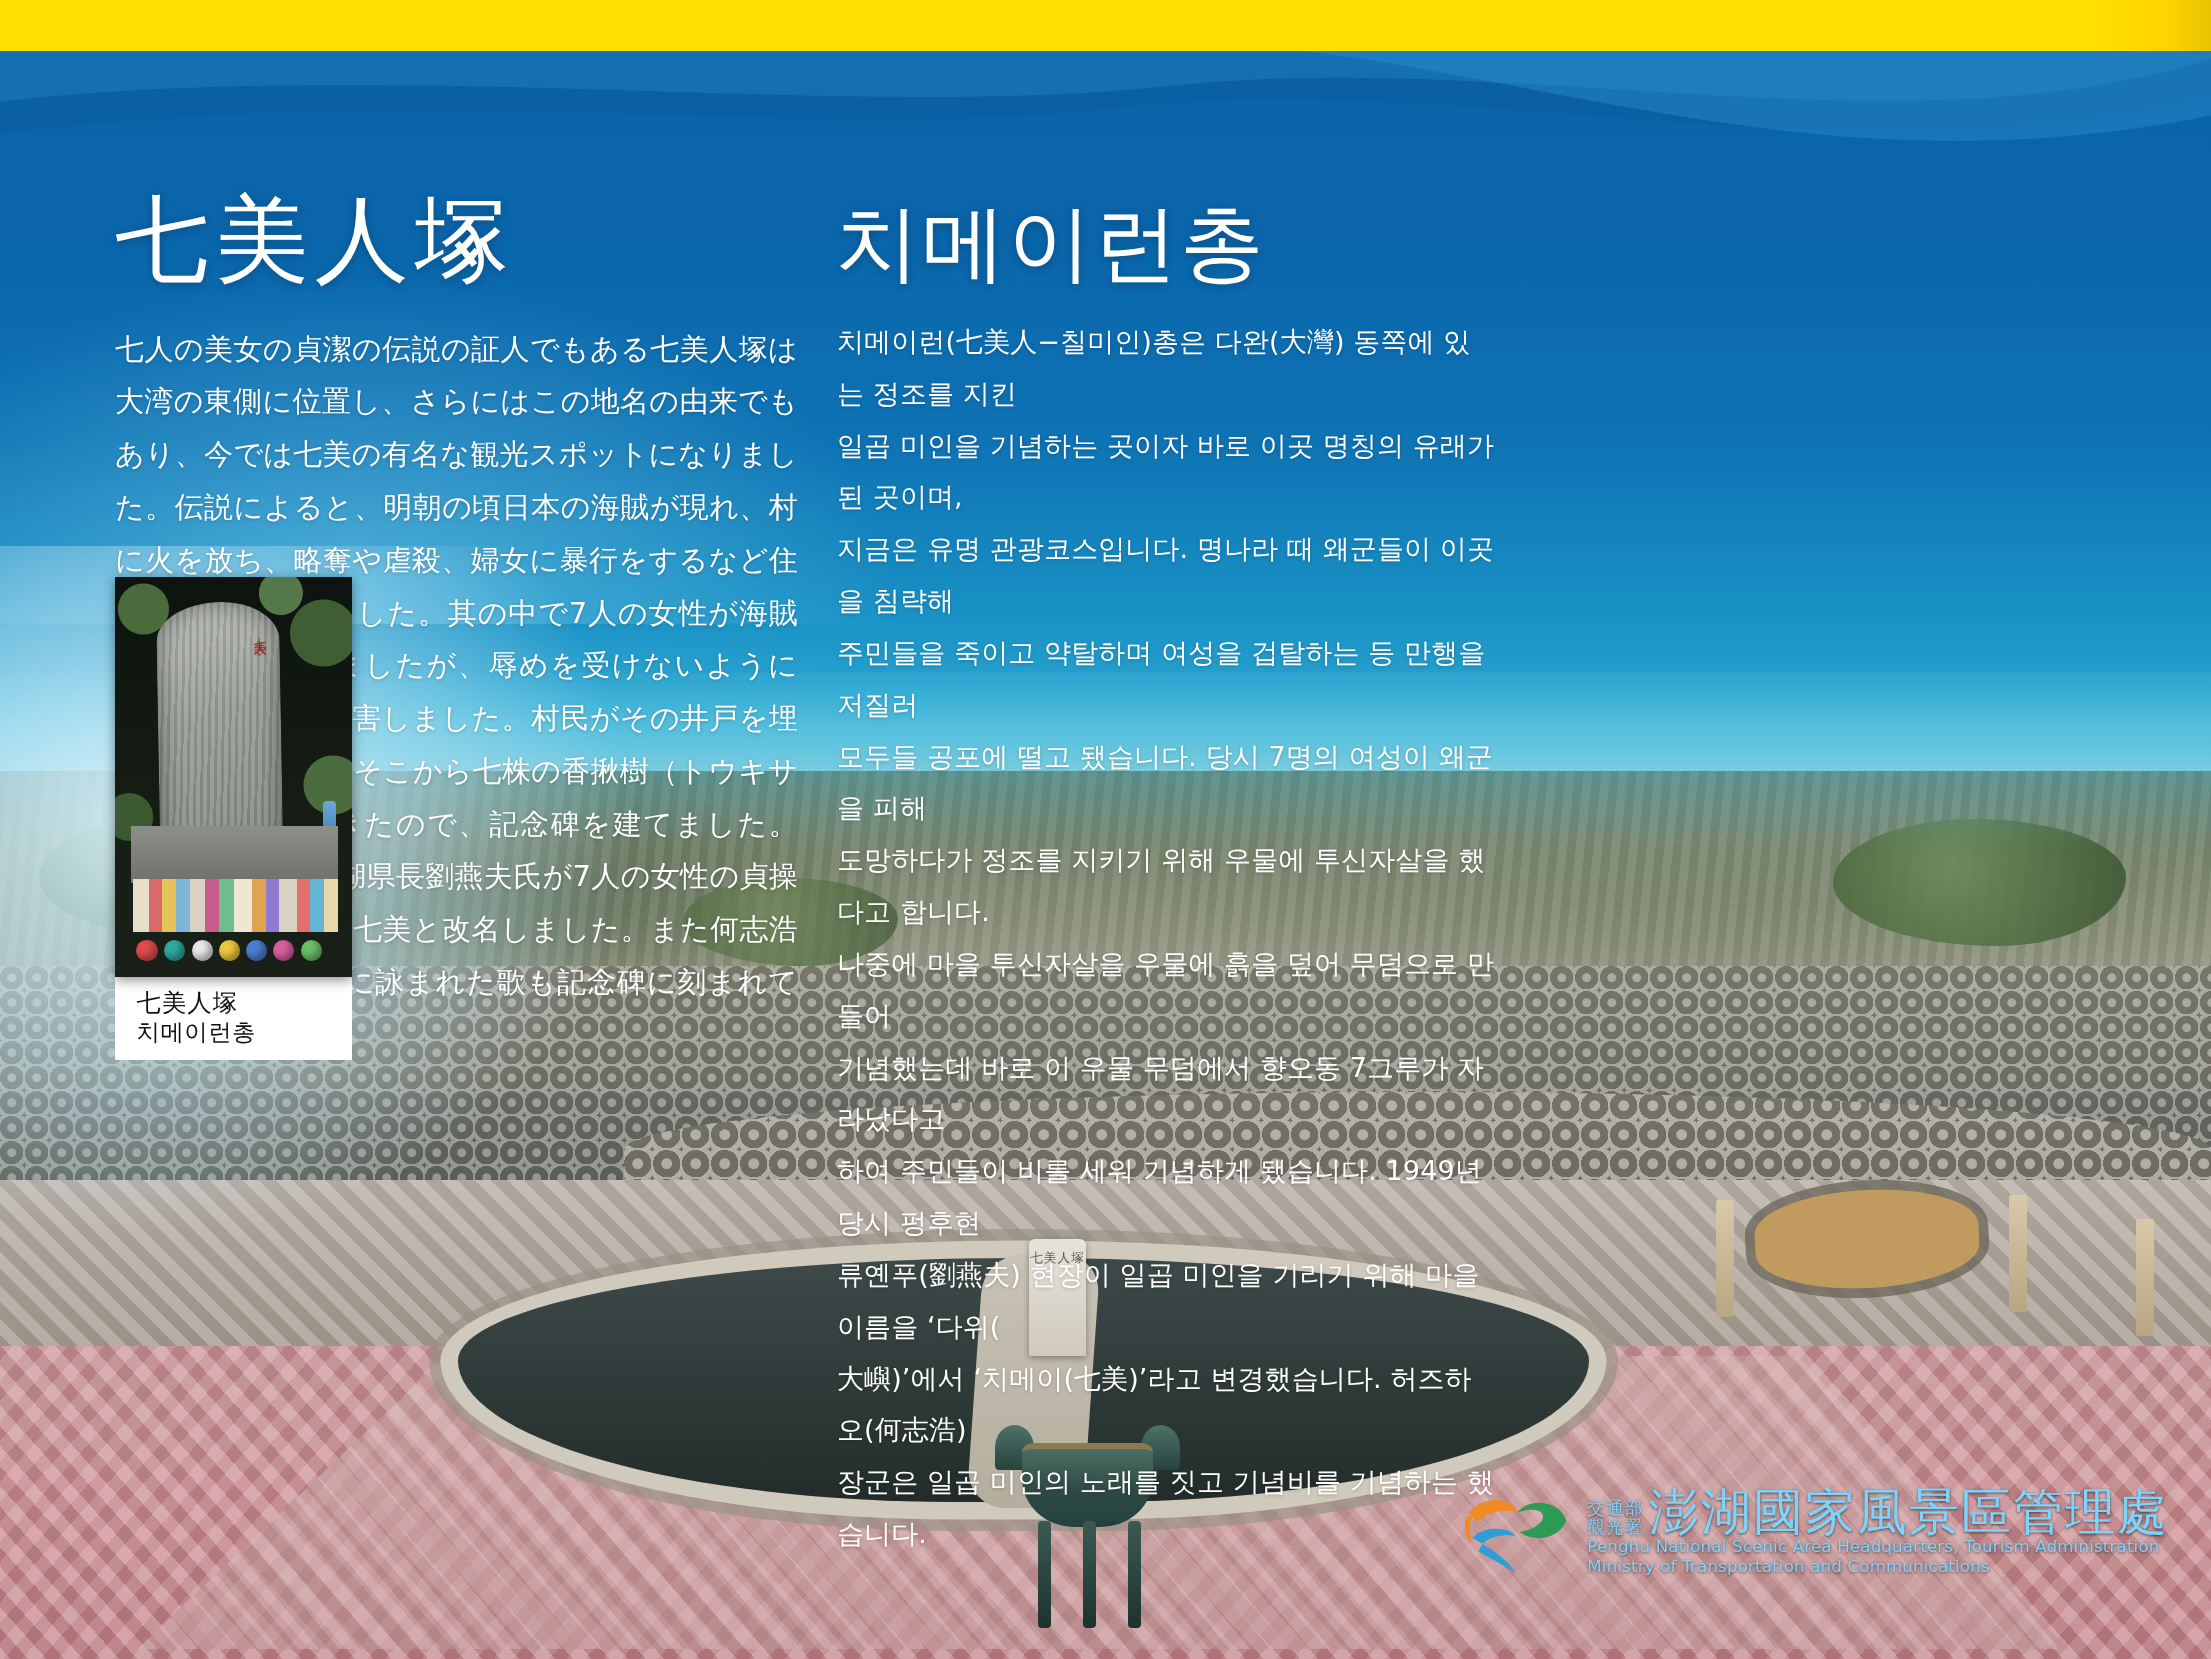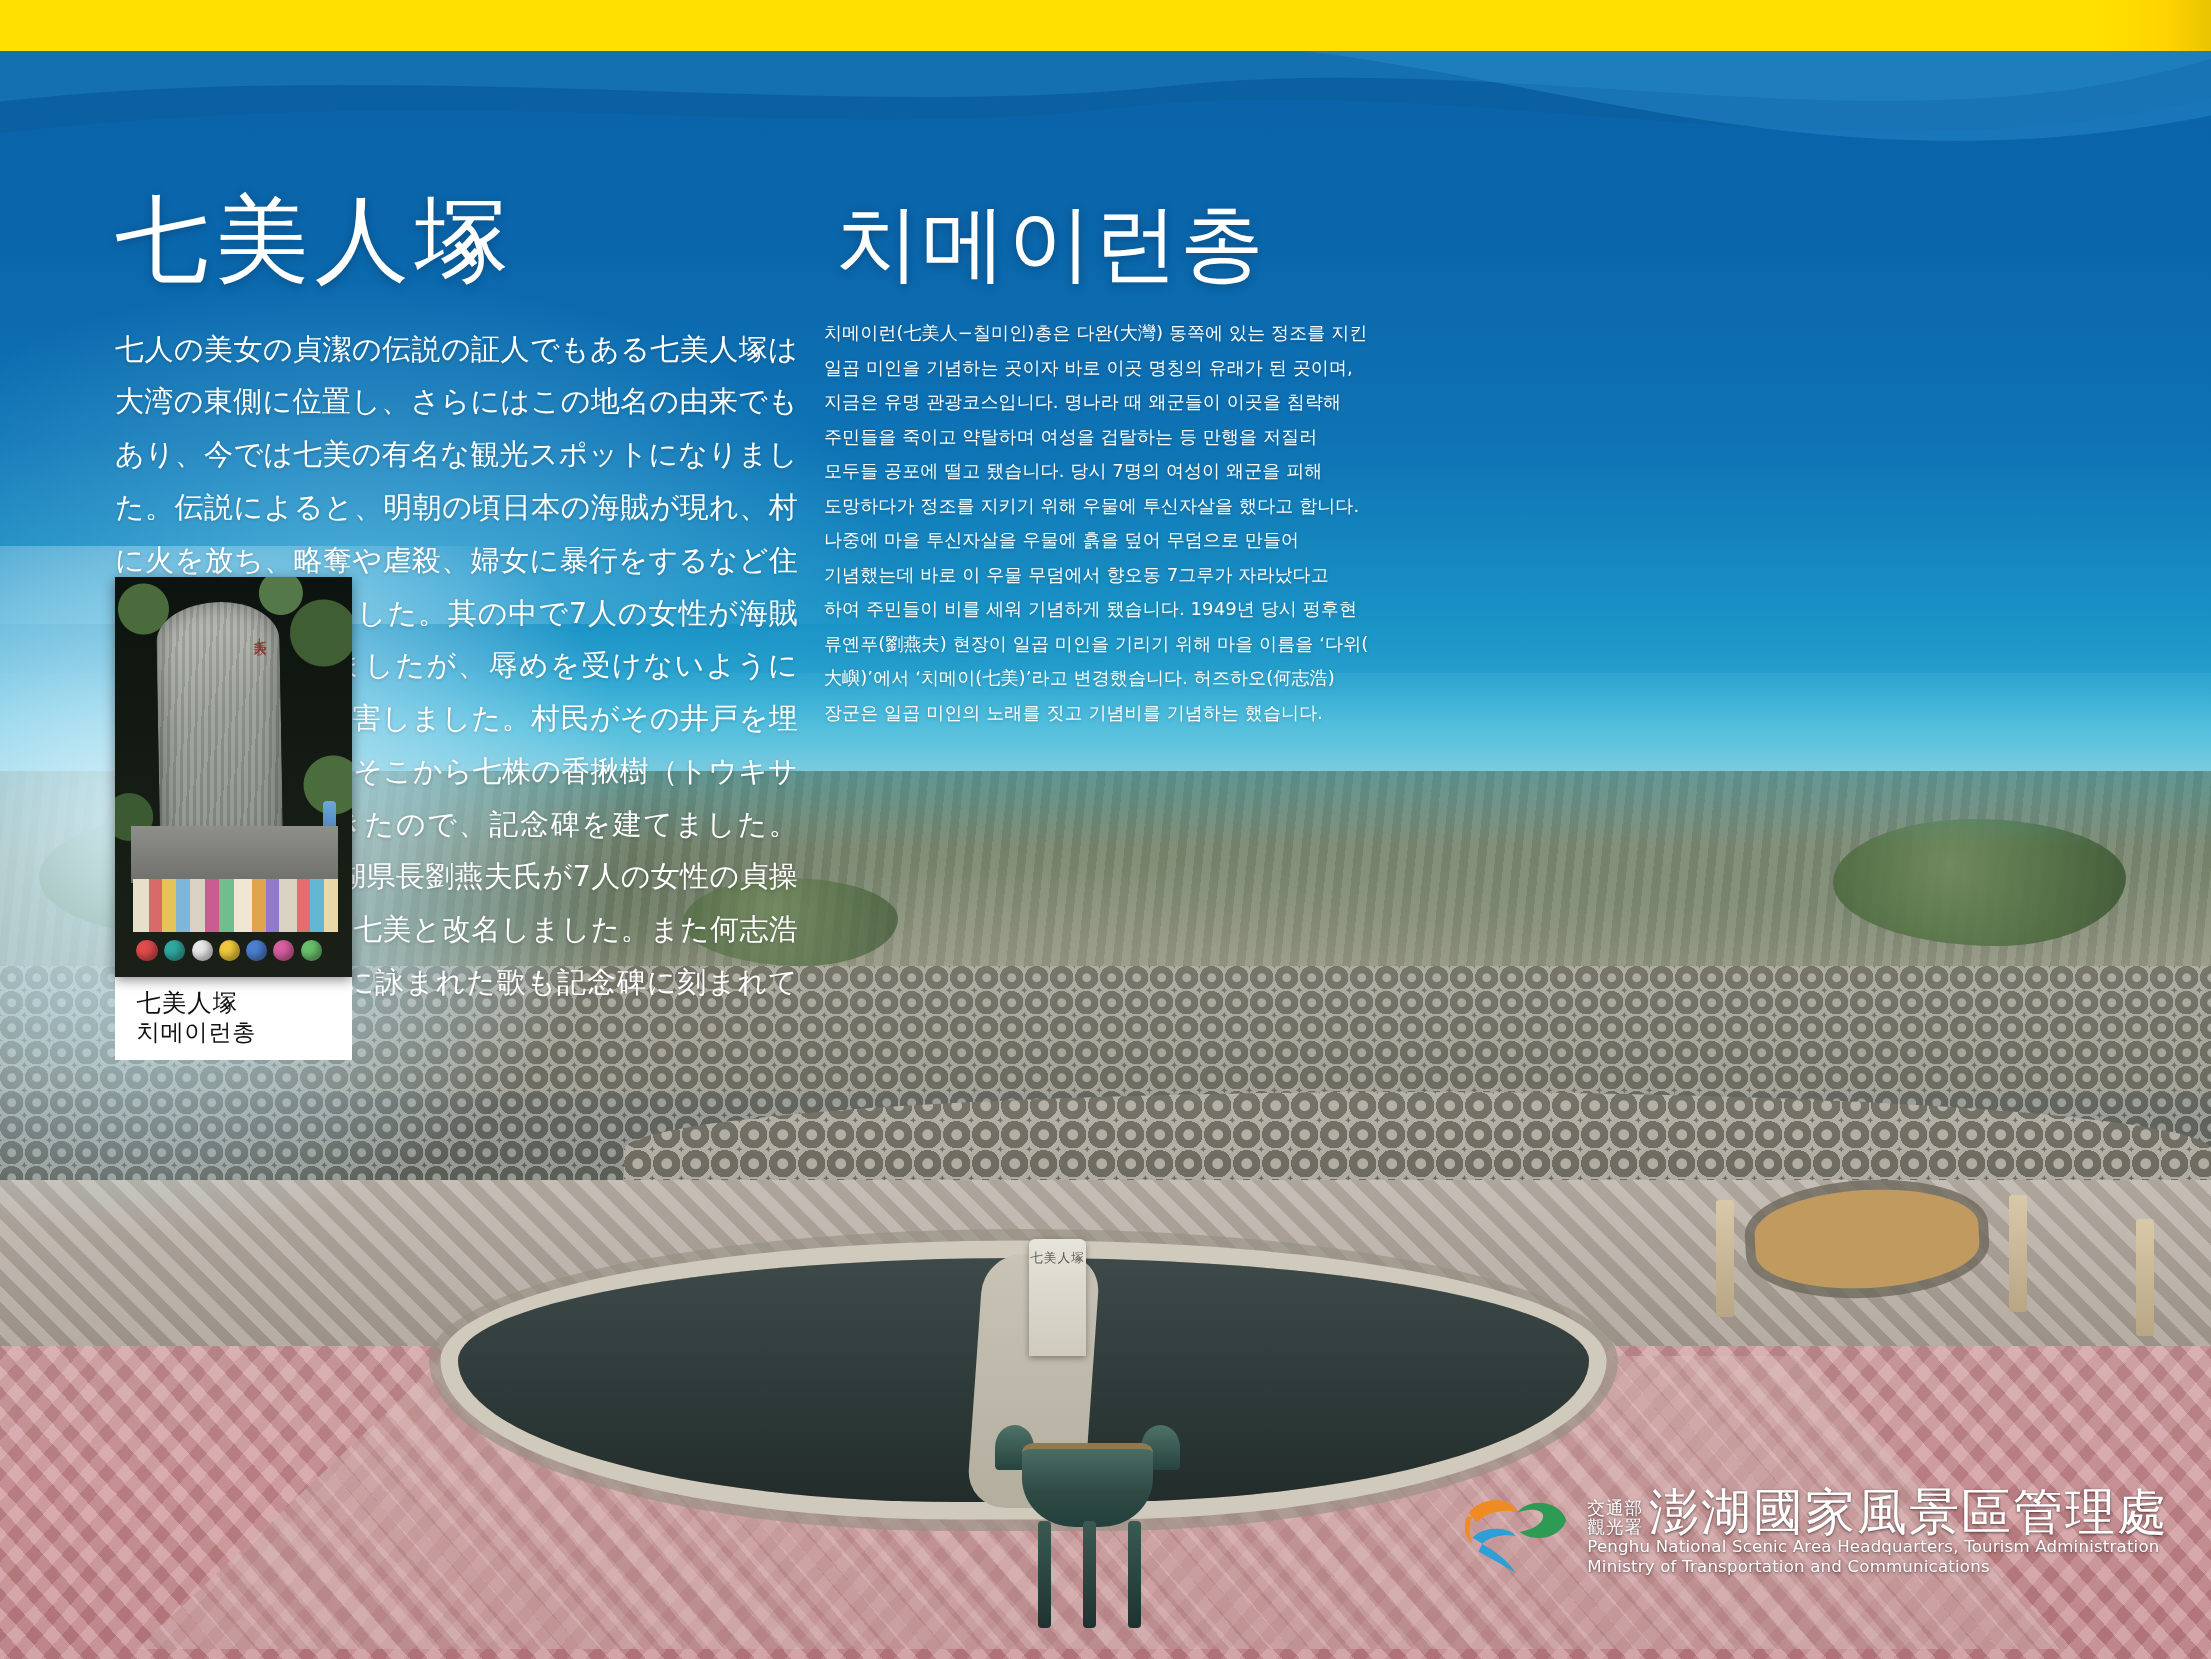--- a/index.html
+++ b/index.html
@@ -109,22 +109,22 @@
   .col-kr { left:824px; top:191px; width:673px; }
 
   .title-jp { font-size:94px; line-height:1.05; font-weight:400; letter-spacing:5.9px;
       text-shadow:0 2px 9.8px rgba(0,0,0,.25); margin-bottom:33px; }
   .title-kr { font-size:84px; line-height:1.05; font-weight:400; letter-spacing:2px;
       text-shadow:0 2px 9.8px rgba(0,0,0,.25); margin:7.8px 0 29px 0; text-align:left;
       padding-left:11.7px; }
 
   .body-jp { font-size:29px; line-height:1.82; letter-spacing:0.2px; text-align:justify;
       text-shadow:0 1px 3.9px rgba(0,0,0,.22); }
-  .body-kr { font-size:18px; line-height:1.92; letter-spacing:0.1px;
-      text-shadow:0 1px 3.9px rgba(0,0,0,.22); }
+  .body-kr { font-size:27px; line-height:1.92; letter-spacing:0.1px;
+      text-shadow:0 1px 3.9px rgba(0,0,0,.22);margin-left:13px; }
   .body-jp p, .body-kr p { margin:0; }
 
   
   .photo-wrap { position:absolute; left:115px; top:577px; width:237px; z-index:34; }
   .photo { width:237px; height:400px; position:relative; overflow:hidden;
       background:#101a12; box-shadow:0 2.9px 11.7px rgba(0,0,0,.45); }
   .photo .foliage { position:absolute; inset:0;
       background:
         radial-gradient(circle at 12% 8%, #4a6b3c 0 25px, rgba(74,107,60,0) 26px),
         radial-gradient(circle at 88% 14%, #3f5e33 0 33px, rgba(63,94,51,0) 34px),
@@ -157,21 +157,21 @@
       background:linear-gradient(180deg,#6fa8d8,#2f6ea8); border-radius:3.9px 3.9px 2.9px 2.9px; }
   .caption { background:#fff; color:#111; padding:9.8px 13.7px 11.7px 21.5px; width:237px;
       line-height:1.28; }
   .caption .c1 { font-size:24.4px; letter-spacing:1px; }
   .caption .c2 { font-size:23.4px; letter-spacing:0.5px; }
 
   
   .logo-block { position:absolute; right:43px; bottom:82px; z-index:36;
       display:flex; align-items:center; gap:11.7px; }
   .logo-mark { width:117px; height:90px; position:relative; flex:0 0 auto; }
-  .logo-text { color:#ffffff; text-shadow:0 1px 2.9px rgba(0,0,0,.6); }
+  .logo-text { color:#7dd3fc; text-shadow:0 1px 2.9px rgba(0,0,0,.6); }
   .logo-cn-row { display:flex; align-items:flex-end; gap:5.9px; }
   .logo-ministry { font-size:17.6px; line-height:1.08; letter-spacing:1px; }
   .logo-main { font-size:50px; line-height:1; letter-spacing:2px; font-weight:400; }
   .logo-en1, .logo-en2 { font-size:16.6px; line-height:1.25; letter-spacing:0.2px; }
 </style>
 </head>
 <body>
 
 <div id="board">
 

